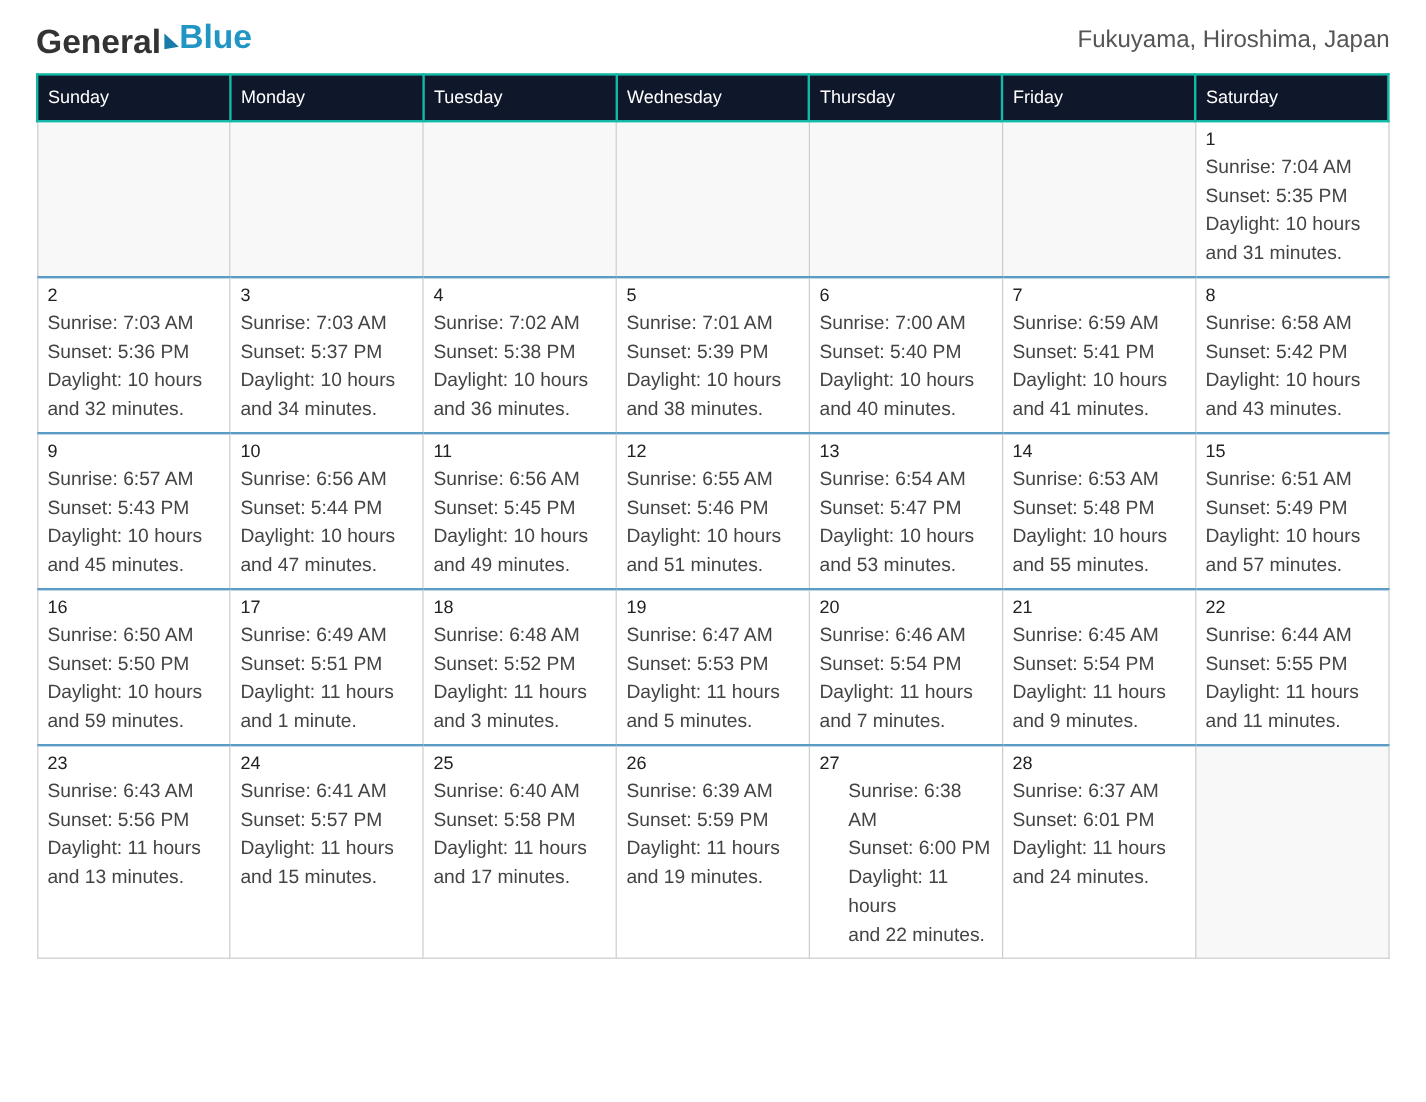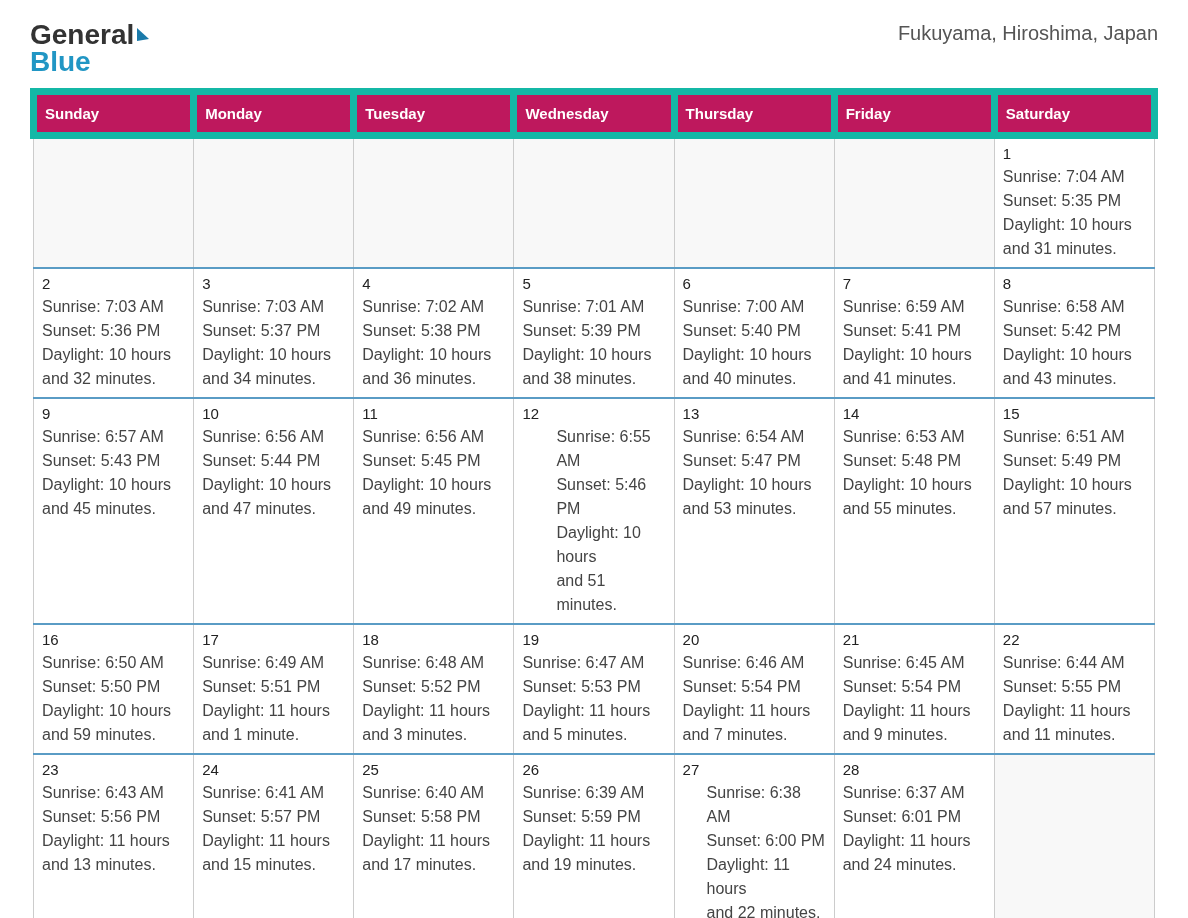--- a/index.html
+++ b/index.html
@@ -11,39 +11,39 @@
       min-height: 918px;
     }
     .header {
       display: flex;
       justify-content: space-between;
       align-items: flex-start;
       margin-bottom: 10px;
     }
     .logo {
       display: flex;
-      flex-direction: column;
+      flex-direction: row;
       line-height: 1.1;
     }
     .title-block {
       text-align: right;
     }
     .calendar {
       width: 100%;
       border-collapse: collapse;
       margin-top: 8px;
     }
     .calendar th {
-      background-color: #be185d;
+      background-color: #0f172a;
       color: white;
       padding: 10px 8px;
       font-size: 15px;
-      font-weight: bold;
+      font-weight: normal;
       text-align: left;
-      border: 7px solid #14b8a6;
+      border: 2px solid #14b8a6;
     }
     .calendar td {
       vertical-align: top;
       padding: 6px 8px;
       font-size: 12.5px;
       color: #333;
       border: 1px solid #ccc;
       border-top: 2px solid #5a9cc5;
       width: calc(100% / 7);
       height: 110px;
@@ -180,21 +180,21 @@
         </td>
         <td>
           <span class="day-number">11</span>
           <div class="day-info" style="white-space: pre-line;">Sunrise: 6:56 AM
 Sunset: 5:45 PM
 Daylight: 10 hours
 and 49 minutes.</div>
         </td>
         <td>
           <span class="day-number">12</span>
-          <div class="day-info" style="white-space: pre-line; margin-left: 34px;">Sunrise: 6:55 AM
+          <div class="day-info" style="white-space: pre-line;">Sunrise: 6:55 AM
 Sunset: 5:46 PM
 Daylight: 10 hours
 and 51 minutes.</div>
         </td>
         <td>
           <span class="day-number">13</span>
           <div class="day-info" style="white-space: pre-line;">Sunrise: 6:54 AM
 Sunset: 5:47 PM
 Daylight: 10 hours
 and 53 minutes.</div>

